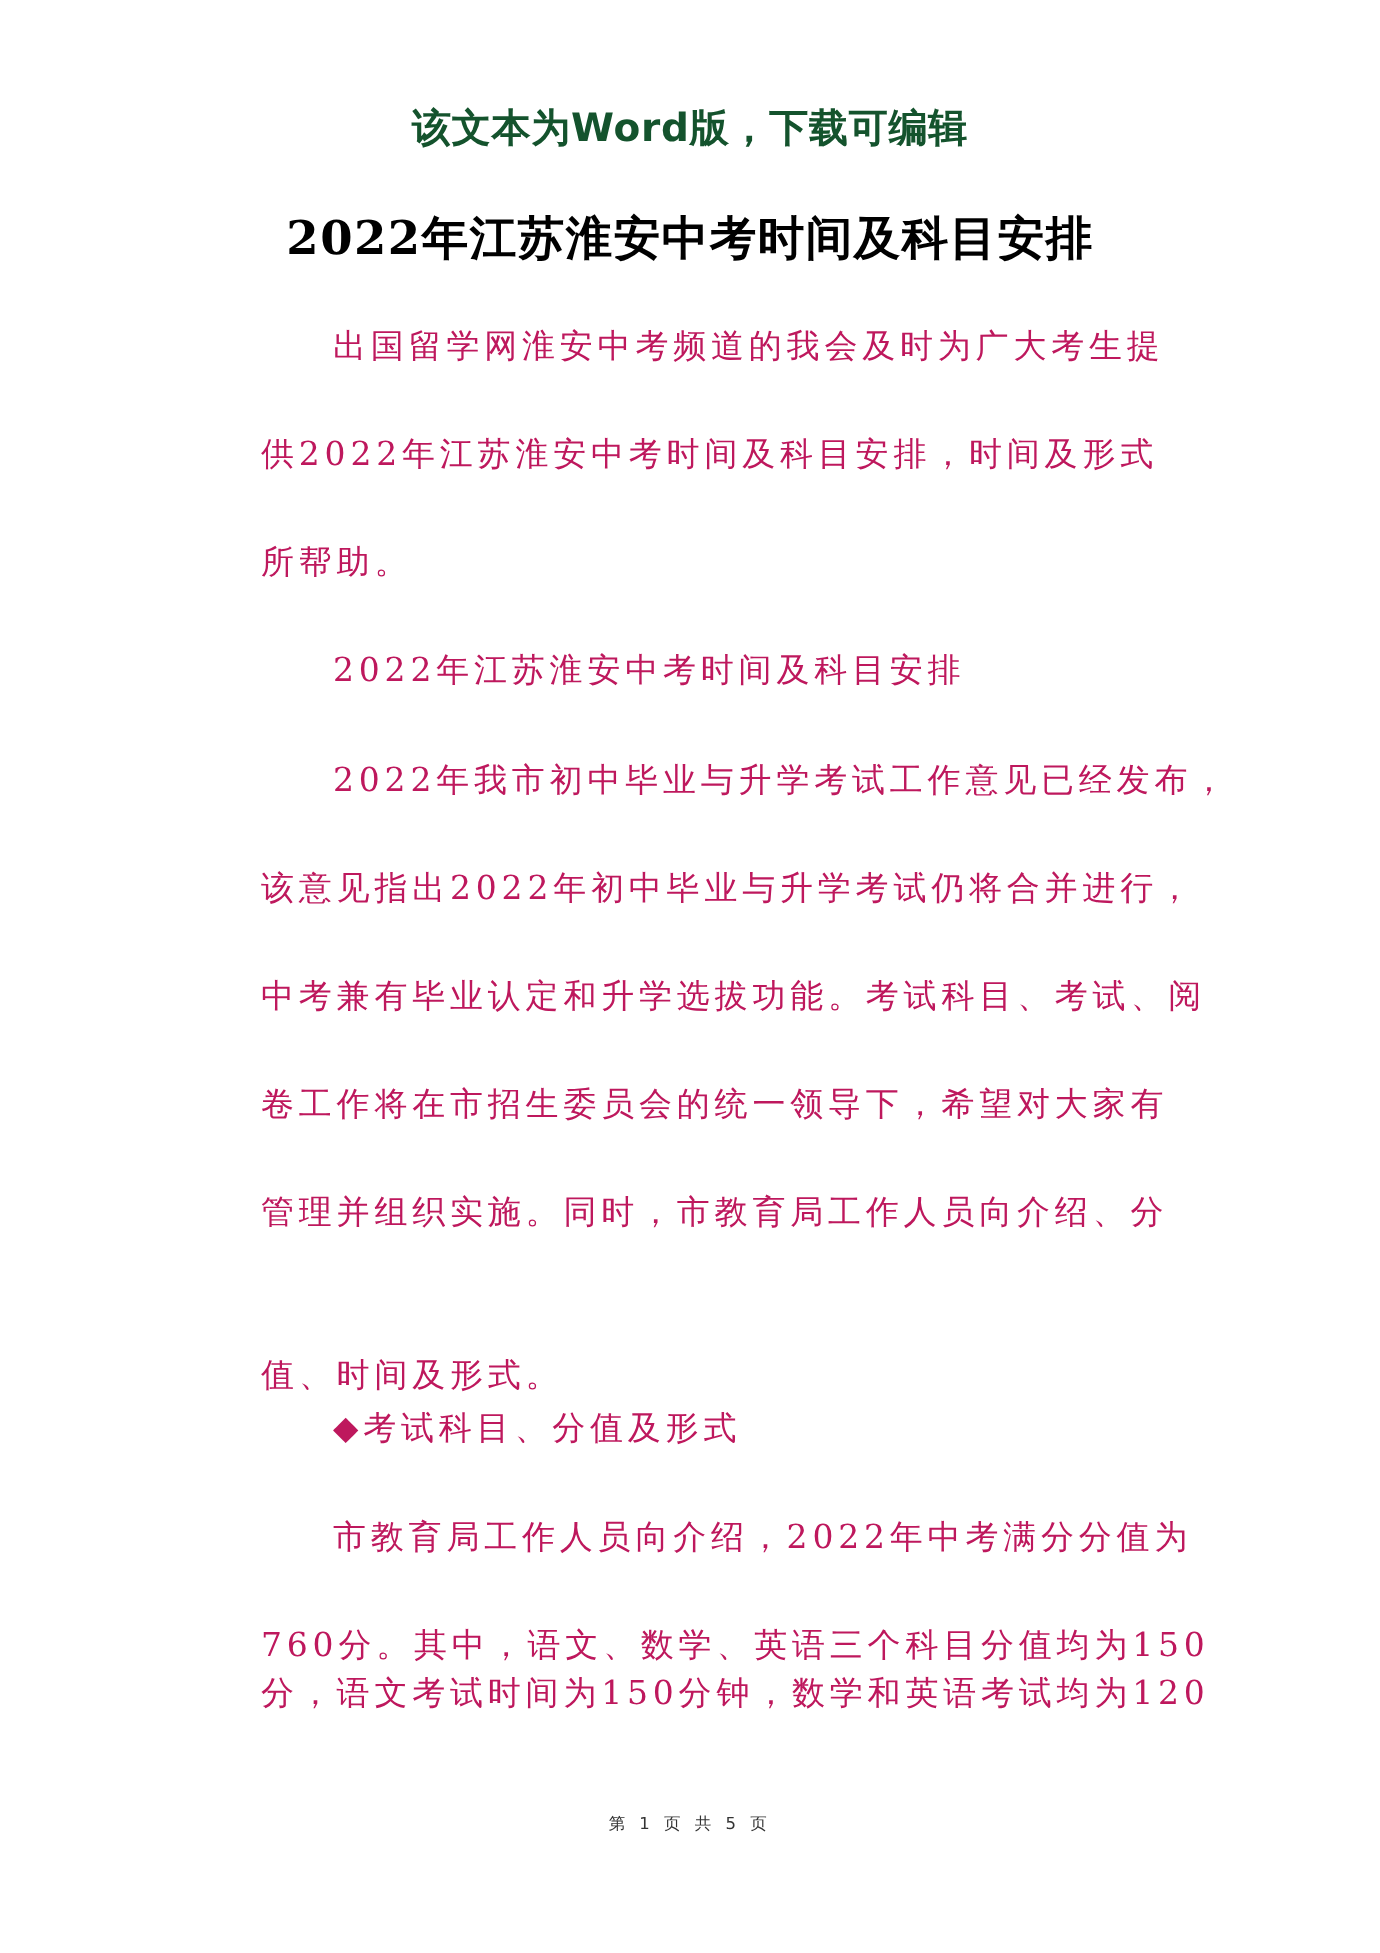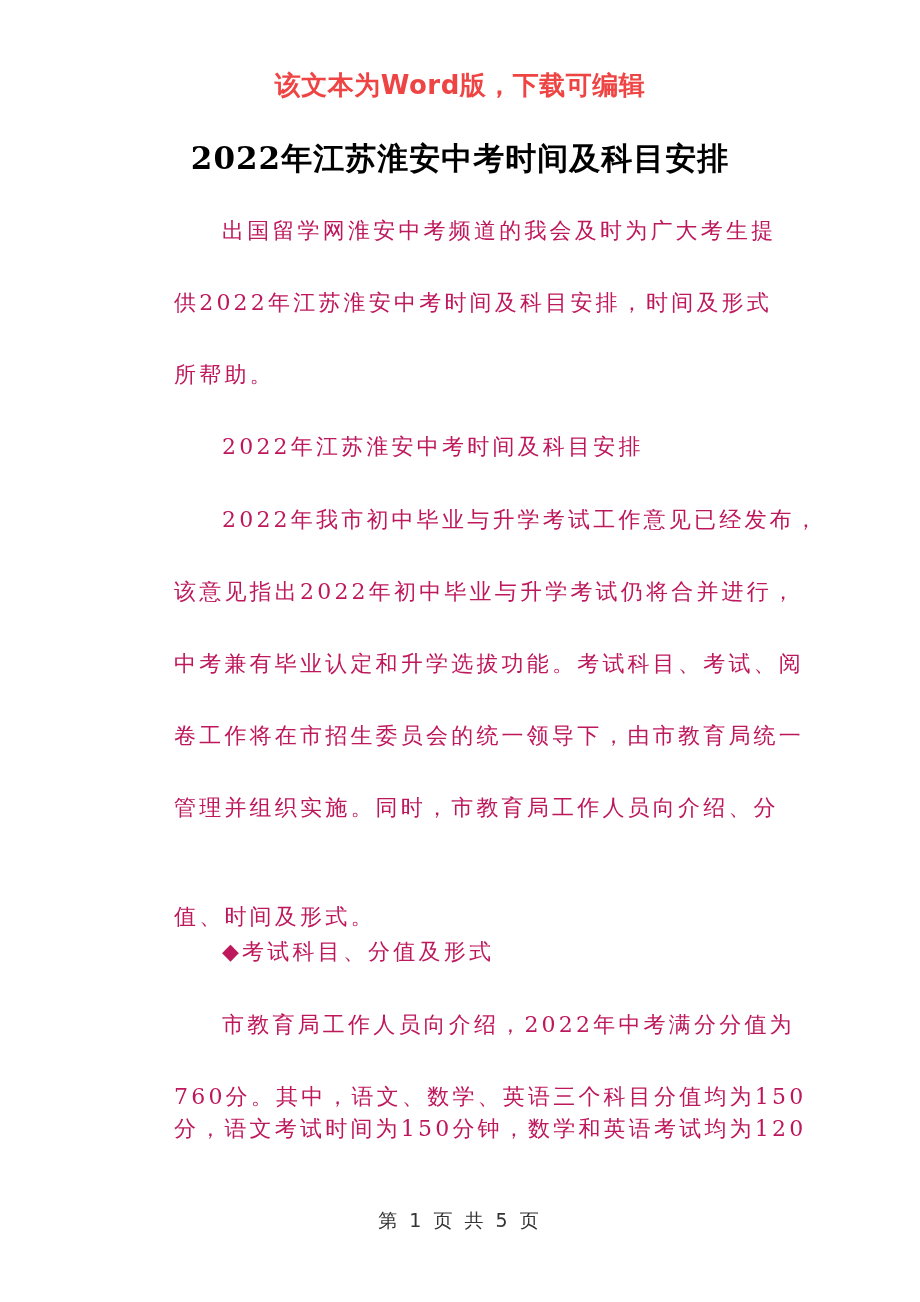--- a/index.html
+++ b/index.html
@@ -1,43 +1,43 @@
 <!DOCTYPE html>
 <html><head>
 <meta charset="utf-8">
 <style>
   html, body { margin: 0; padding: 0; background: #ffffff; }
   body { width: 920px; height: 1302px; position: relative; overflow: hidden;
          font-family: "DejaVu Serif", "Liberation Serif", serif; color: #111; }
   .banner { position: absolute; top: 68px; left: 0; width: 920px; text-align: center;
             font-family: "DejaVu Sans", "Liberation Sans", sans-serif; font-weight: bold;
-            font-size: 26px; color: #ef4444; letter-spacing: 0.5px; }
+            font-size: 26px; color: #14532d; letter-spacing: 0.5px; }
   .title { position: absolute; top: 138px; left: 0; width: 920px; text-align: center;
            font-weight: bold; font-size: 31px; color: #000; letter-spacing: 1px; }
   .line { position: absolute; left: 174px; width: 620px; font-size: 22px; white-space: nowrap;
           letter-spacing: 3.2px; color: #be185d; }
   .indent { left: 222px; }
   .footer { position: absolute; top: 1208px; left: 0; width: 920px; text-align: center;
-            font-family: "DejaVu Sans", "Liberation Sans", sans-serif; font-size: 19px;
+            font-family: "DejaVu Sans", "Liberation Sans", sans-serif; font-size: 11px;
             color: #333; letter-spacing: 3px; }
 </style>
 </head>
 <body>
 
 <div class="banner">该文本为Word版，下载可编辑</div>
 <div class="title">2022年江苏淮安中考时间及科目安排</div>
 
 <div class="line indent" style="top:216px">出国留学网淮安中考频道的我会及时为广大考生提</div>
 <div class="line" style="top:288px">供2022年江苏淮安中考时间及科目安排，时间及形式</div>
 <div class="line" style="top:360px">所帮助。</div>
 <div class="line indent" style="top:432px">2022年江苏淮安中考时间及科目安排</div>
 <div class="line indent" style="top:505px">2022年我市初中毕业与升学考试工作意见已经发布，</div>
 <div class="line" style="top:577px">该意见指出2022年初中毕业与升学考试仍将合并进行，</div>
 <div class="line" style="top:649px">中考兼有毕业认定和升学选拔功能。考试科目、考试、阅</div>
-<div class="line" style="top:721px">卷工作将在市招生委员会的统一领导下，由市教育局统一</div>
+<div class="line" style="top:721px">卷工作将在市招生委员会的统一领导下，希望对大家有</div>
 <div class="line" style="top:793px">管理并组织实施。同时，市教育局工作人员向介绍、分</div>
 <div class="line" style="top:902px">值、时间及形式。</div>
 <div class="line indent" style="top:937px">◆考试科目、分值及形式</div>
 <div class="line indent" style="top:1010px">市教育局工作人员向介绍，2022年中考满分分值为</div>
 <div class="line" style="top:1082px">760分。其中，语文、数学、英语三个科目分值均为150</div>
 <div class="line" style="top:1114px">分，语文考试时间为150分钟，数学和英语考试均为120</div>
 
 <div class="footer">第 1 页 共 5 页</div>
 
 </body></html>

